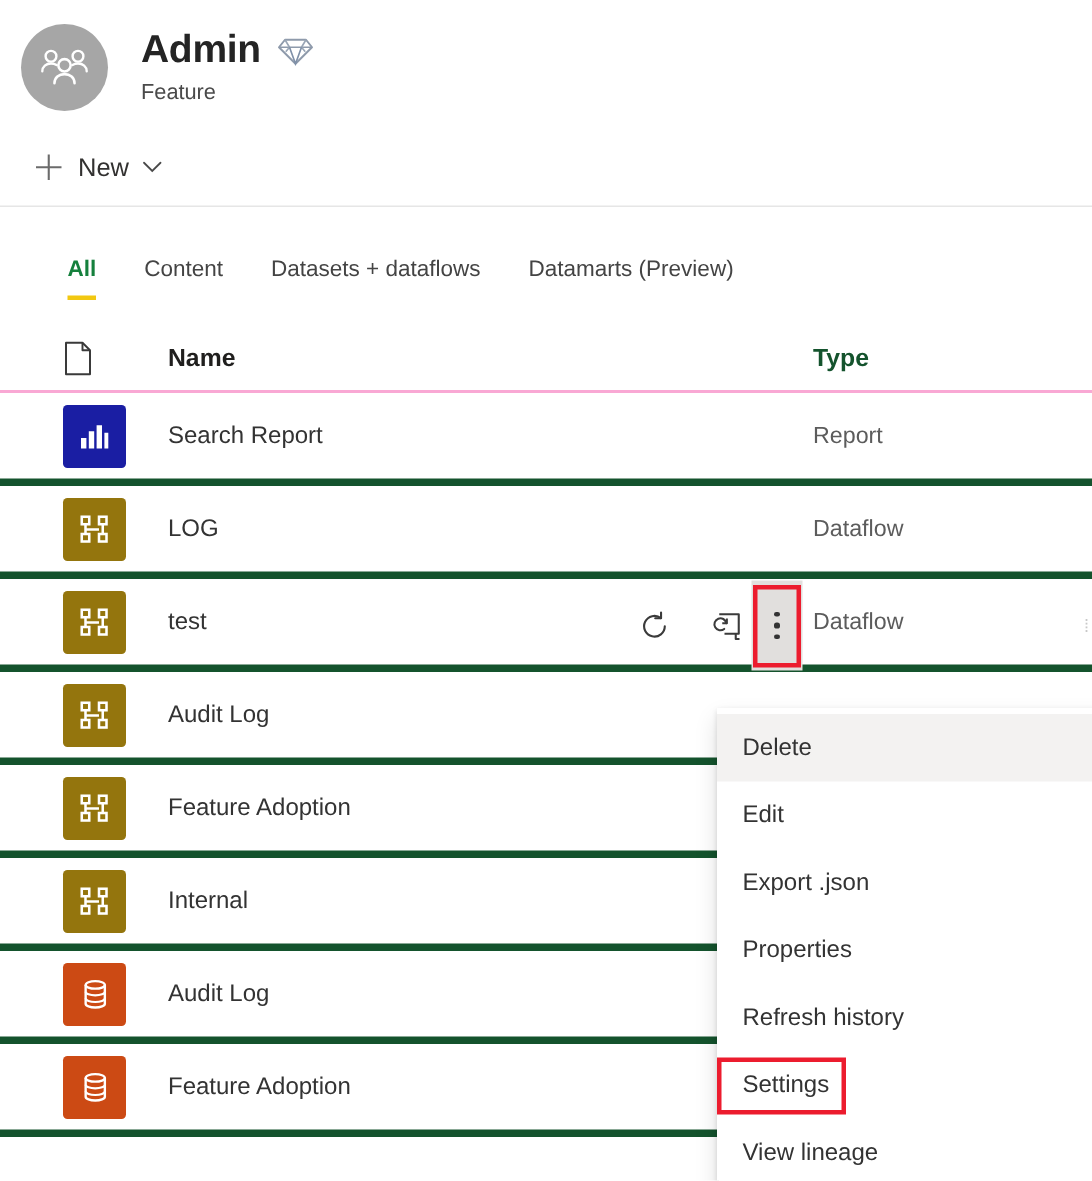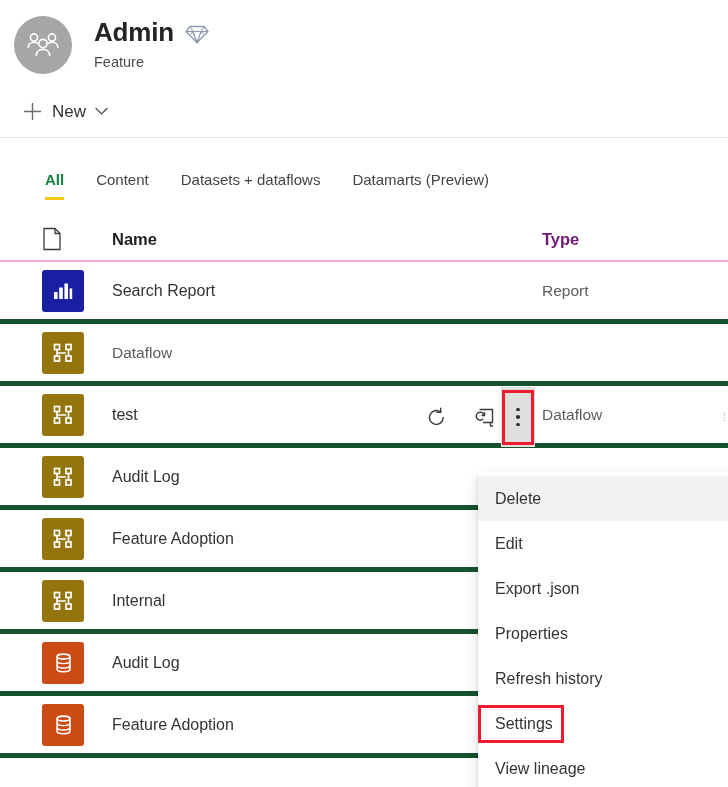--- a/index.html
+++ b/index.html
@@ -155,21 +155,21 @@
     flex: 1 1 auto;
     font-size: 16.5px;
     color: #201f1e;
     font-weight: bold;
   }
 
   .col-type {
     width: 186px;
     flex: 0 0 186px;
     font-size: 16.5px;
-    color: #701a75;
+    color: #14532d;
     font-weight: bold;
   }
 
   .row {
     position: relative;
     display: flex;
     align-items: center;
     height: 62px;
     padding-left: 42px;
     border-bottom: 5px solid #14532d;
@@ -415,20 +415,21 @@
           <svg width="22" height="22" viewBox="0 0 22 22">
             <rect x="2.5" y="2.5" width="5" height="5" fill="none" stroke="#ffffff" stroke-width="1.7"></rect>
             <rect x="14" y="2.5" width="5" height="5" fill="none" stroke="#ffffff" stroke-width="1.7"></rect>
             <rect x="14" y="14" width="5" height="5" fill="none" stroke="#ffffff" stroke-width="1.7"></rect>
             <rect x="2.5" y="14" width="5" height="5" fill="none" stroke="#ffffff" stroke-width="1.7"></rect>
             <path d="M5 7.5v7M5 11h9" stroke="#ffffff" stroke-width="1.7" fill="none"></path>
             <path d="M16.5 7.5v6.5" stroke="#ffffff" stroke-width="1.7" fill="none"></path>
           </svg>
         </div>
       </div>
+      <div class="row-name">LOG</div>
       <div class="row-type">Dataflow</div>
     </div>
 
     <div class="row hovered">
       <div class="row-icon-cell">
         <div class="type-icon" style="background:#94750d">
           <svg width="22" height="22" viewBox="0 0 22 22">
             <rect x="2.5" y="2.5" width="5" height="5" fill="none" stroke="#ffffff" stroke-width="1.7"></rect>
             <rect x="14" y="2.5" width="5" height="5" fill="none" stroke="#ffffff" stroke-width="1.7"></rect>
             <rect x="14" y="14" width="5" height="5" fill="none" stroke="#ffffff" stroke-width="1.7"></rect>

